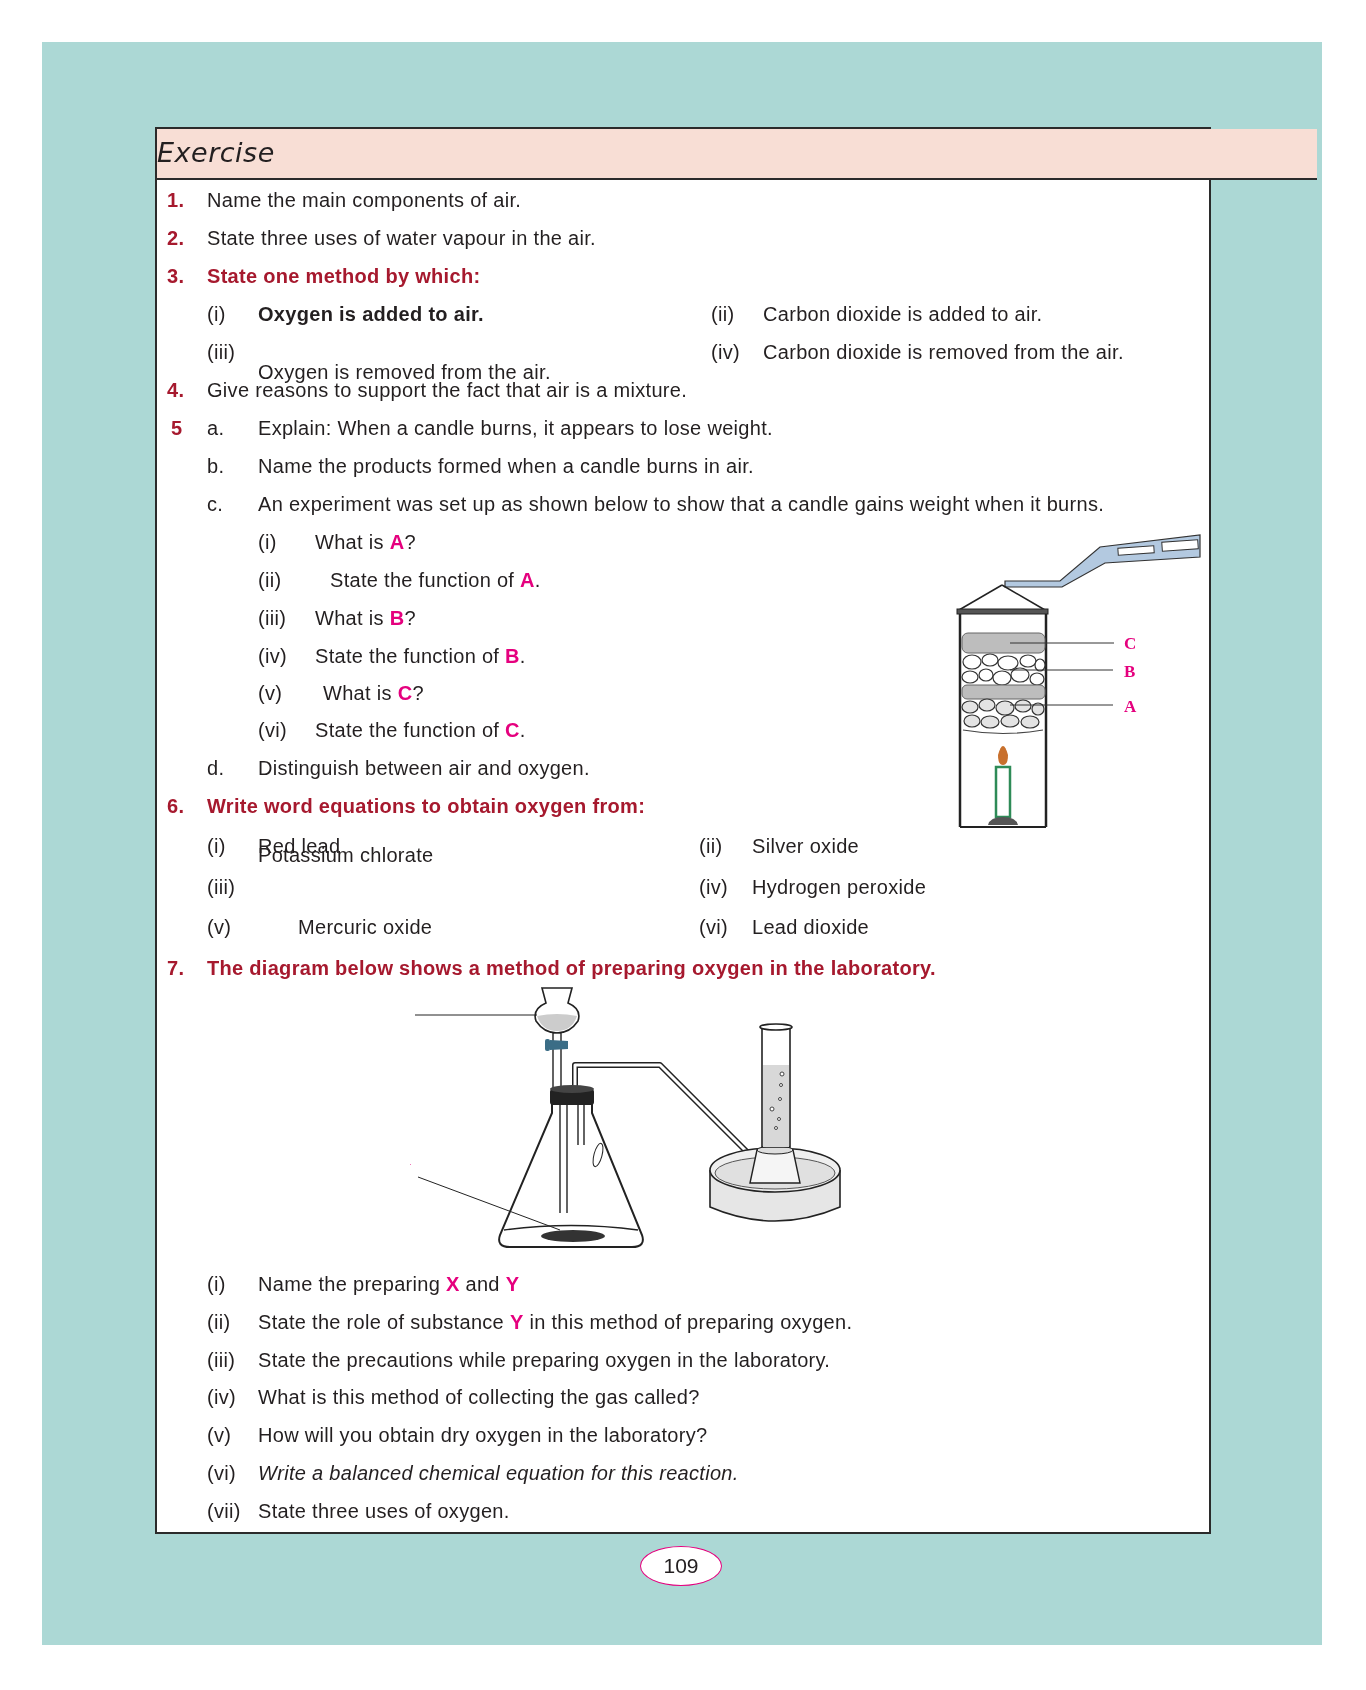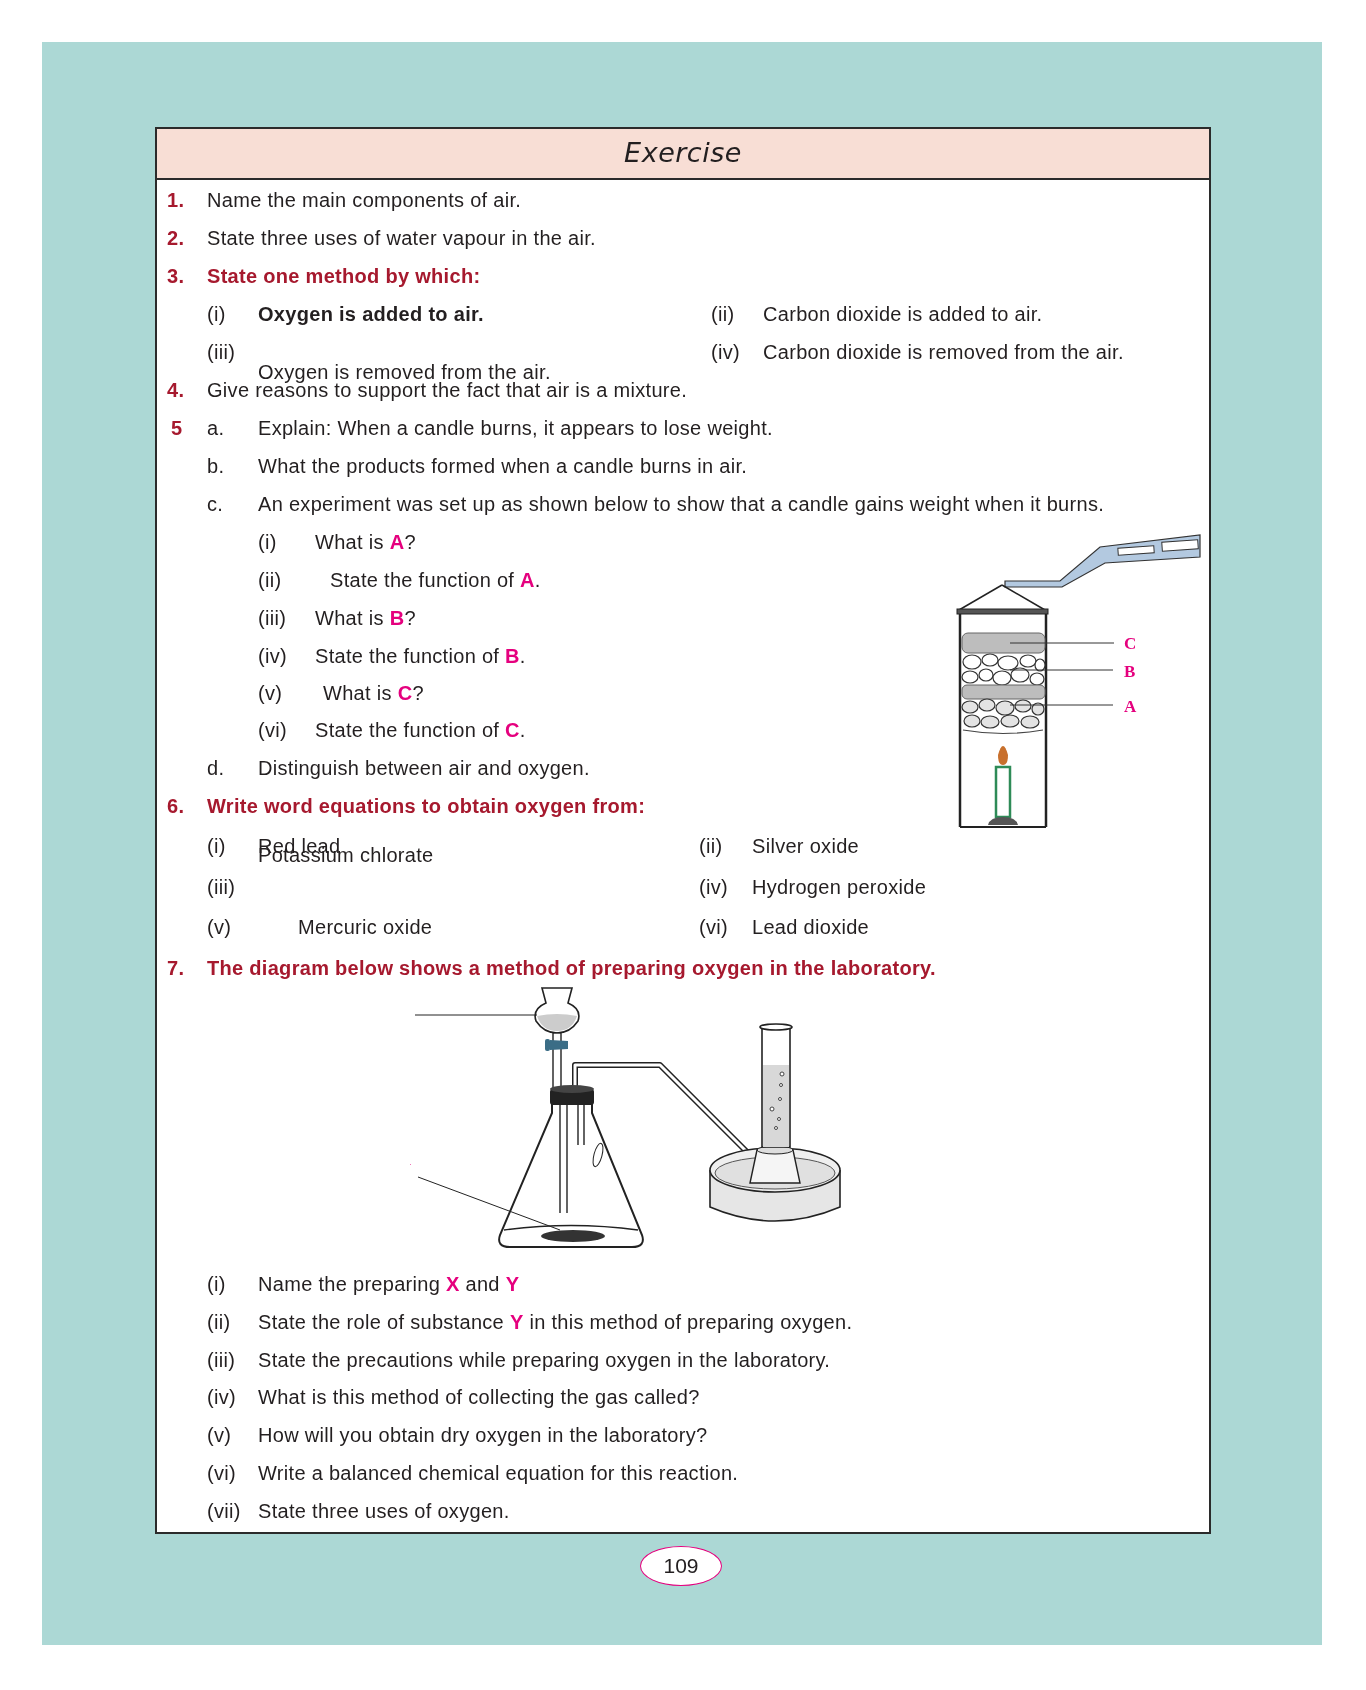--- a/index.html
+++ b/index.html
@@ -1,22 +1,22 @@
 <!DOCTYPE html>
 <html><head>
 <meta charset="utf-8">
 <style>
   html, body { margin:0; padding:0; }
   body { width:1366px; height:1690px; background:#ffffff; position:relative; overflow:hidden;
          font-family:"Liberation Sans", sans-serif; color:#231f20; }
   .teal { position:absolute; left:42px; top:42px; width:1280px; height:1603px; background:#acd8d5; }
   .box { position:absolute; left:155px; top:127px; width:1052px; height:1403px; background:#ffffff;
          border:2px solid #2b2b2b; }
-  .header { position:absolute; left:0; top:0; width:1052px; height:49px; background:#f8ded5;
-            border-bottom:2px solid #2b2b2b; text-align:center; }
+  .header { position:absolute; left:0; top:0; width:1160px; height:49px; background:#f8ded5;
+            border-bottom:2px solid #2b2b2b; }
   .header span { display:inline-block; margin-top:8px; font-family:"DejaVu Sans", sans-serif; font-style:italic;
                  font-size:27px; color:#231f20; letter-spacing:0.5px; }
   .line { position:absolute; font-size:20px; line-height:24px; white-space:nowrap; letter-spacing:0.3px; }
   .num { color:#a6192e; font-weight:bold; }
   .red { color:#a6192e; font-weight:bold; }
   .mag { color:#e5007e; font-weight:bold; }
   .pageno { position:absolute; left:640px; top:1546px; width:80px; height:38px; border:1.5px solid #e5007e;
             border-radius:50%; background:#ffffff; text-align:center; line-height:38px; font-size:21px; }
   svg text { font-family:"Liberation Serif", serif; font-weight:bold; }
 </style>
@@ -51,21 +51,21 @@
 <div class="line" style="left:711px;top:340px;">(iv)</div>
 <div class="line" style="left:763px;top:340px;">Carbon dioxide is removed from the air.</div>
 
 <div class="line" style="left:167px;top:378px;"><span class="num">4.</span></div>
 <div class="line" style="left:207px;top:378px;">Give reasons to support the fact that air is a mixture.</div>
 
 <div class="line" style="left:171px;top:416px;"><span class="num">5</span></div>
 <div class="line" style="left:207px;top:416px;">a.</div>
 <div class="line" style="left:258px;top:416px;">Explain: When a candle burns, it appears to lose weight.</div>
 <div class="line" style="left:207px;top:454px;">b.</div>
-<div class="line" style="left:258px;top:454px;">What the products formed when a candle burns in air.</div>
+<div class="line" style="left:258px;top:454px;">Name the products formed when a candle burns in air.</div>
 <div class="line" style="left:207px;top:492px;">c.</div>
 <div class="line" style="left:258px;top:492px;">An experiment was set up as shown below to show that a candle gains weight when it burns.</div>
 
 <div id="q5c-items">
     <div class="line" style="left: 258px; top: 530px;">(i)</div>
     <div class="line" style="left: 315px; top: 530px;"><span>What is </span><span class="mag">A</span><span>?</span></div>
     <div class="line" style="left: 258px; top: 568px;">(ii)</div>
     <div class="line" style="left: 306px; top: 568px; margin-left: 24px;"><span>State the function of </span><span class="mag">A</span><span>.</span></div>
     <div class="line" style="left: 258px; top: 606px;">(iii)</div>
     <div class="line" style="left: 315px; top: 606px;"><span>What is </span><span class="mag">B</span><span>?</span></div>
@@ -206,18 +206,18 @@
     <div class="line" style="left: 258px; top: 1272px;"><span>Name the preparing </span><span class="mag">X</span><span> and </span><span class="mag">Y</span><span></span></div>
     <div class="line" style="left: 207px; top: 1310px;">(ii)</div>
     <div class="line" style="left: 258px; top: 1310px;"><span>State the role of substance </span><span class="mag">Y</span><span> in this method of preparing oxygen.</span></div>
     <div class="line" style="left: 207px; top: 1348px;">(iii)</div>
     <div class="line" style="left: 258px; top: 1348px;"><span>State the precautions while preparing oxygen in the laboratory.</span></div>
     <div class="line" style="left: 207px; top: 1385px;">(iv)</div>
     <div class="line" style="left: 258px; top: 1385px;"><span>What is this method of collecting the gas called?</span></div>
     <div class="line" style="left: 207px; top: 1423px;">(v)</div>
     <div class="line" style="left: 258px; top: 1423px;"><span>How will you obtain dry oxygen in the laboratory?</span></div>
     <div class="line" style="left: 207px; top: 1461px;">(vi)</div>
-    <div class="line" style="left: 258px; top: 1461px;"><span>Write a balanced chemical equation for this reaction.</span></div>
+    <div class="line" style="left: 258px; top: 1461px; font-style: italic;"><span>Write a balanced chemical equation for this reaction.</span></div>
     <div class="line" style="left: 207px; top: 1499px;">(vii)</div>
     <div class="line" style="left: 258px; top: 1499px;"><span>State three uses of oxygen.</span></div>
   </div>
 
 <div class="pageno">109</div>
 
 </body></html>

